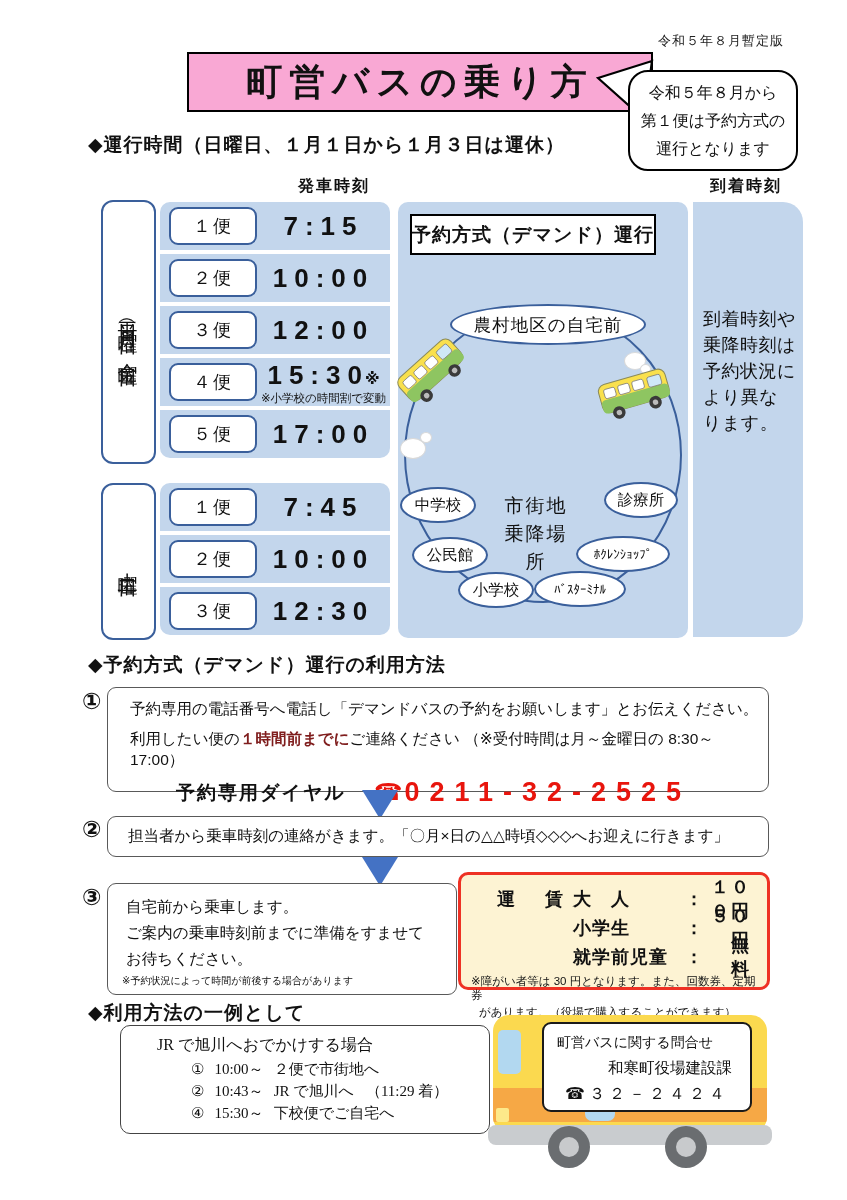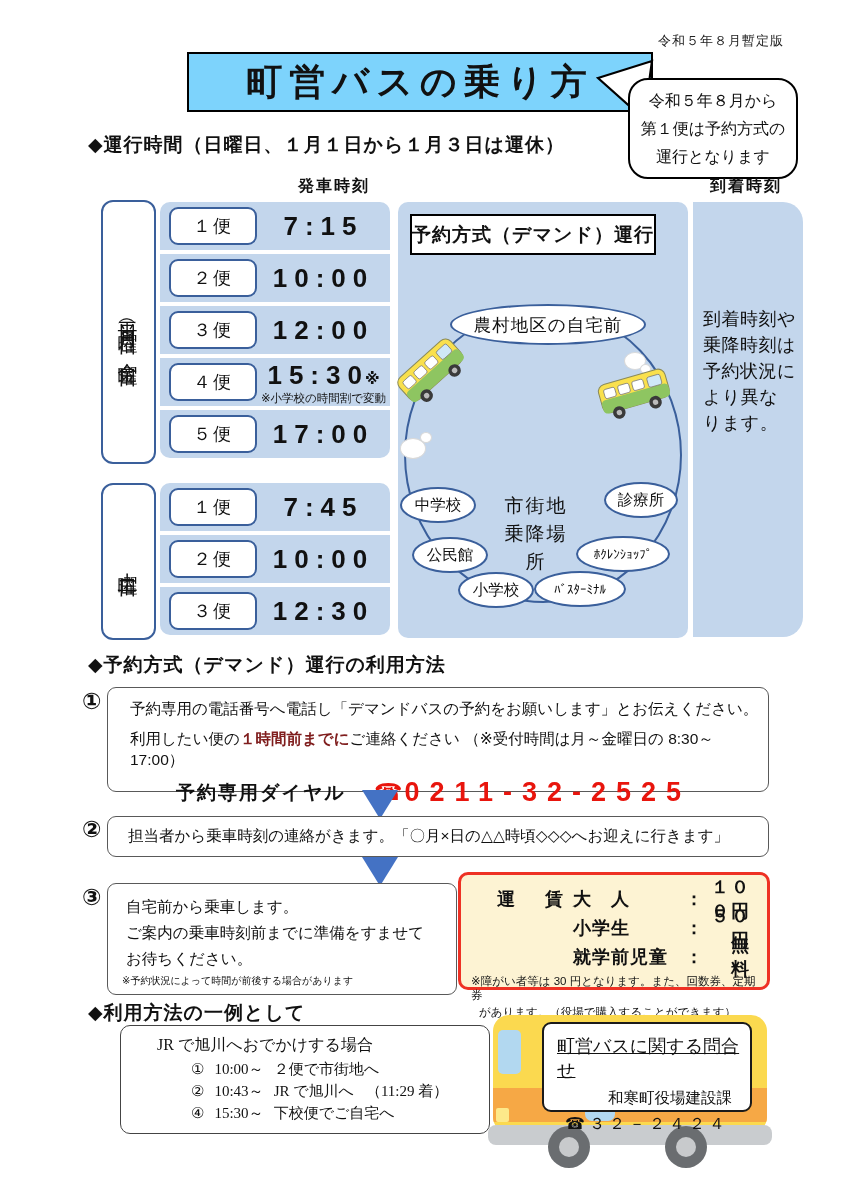--- a/index.html
+++ b/index.html
@@ -1,25 +1,25 @@
 <!DOCTYPE html>
 <html><head>
 <meta charset="utf-8">
 <style>
   html,body{margin:0;padding:0;background:#fff;}
   #page{position:relative;width:847px;height:1200px;background:#fff;overflow:hidden;
         font-family:"Liberation Sans","DejaVu Sans",sans-serif;color:#111;}
   .abs{position:absolute;}
   
   .edition{left:658px;top:32px;width:140px;font-size:13px;letter-spacing:1px;color:#222;}
-  .title-box{left:187px;top:52px;width:462px;height:56px;background:#7dd3fc;border:2.5px solid #000;
+  .title-box{left:187px;top:52px;width:462px;height:56px;background:#f9a8d4;border:2.5px solid #000;
              display:flex;align-items:center;justify-content:center;}
   .title-box span{font-size:36px;font-weight:600;letter-spacing:7px;}
   .bubble{left:628px;top:70px;width:166px;height:97px;background:#fff;border:2.5px solid #000;
-          border-radius:20px;display:flex;flex-direction:column;justify-content:center;text-align:center;margin-top:8px;}
+          border-radius:20px;display:flex;flex-direction:column;justify-content:center;text-align:center;}
   .bubble div{font-size:16px;line-height:28px;font-weight:500;}
   
   .h1{font-size:19px;font-weight:700;letter-spacing:1px;}
   
   .colhead{font-size:16px;font-weight:600;letter-spacing:2px;}
   .vbox{background:#fff;border:2px solid #3a5f9b;border-radius:12px;display:flex;
         align-items:center;justify-content:center;}
   .vbox span{writing-mode:vertical-rl;text-orientation:mixed;font-size:20px;font-weight:500;letter-spacing:3px;}
   .rows{overflow:hidden;border-radius:10px;}
   .srow{height:48px;background:#c3d6ec;margin-bottom:4px;display:flex;align-items:center;}
@@ -60,21 +60,21 @@
   
   .exbox{left:120px;top:1025px;width:348px;height:107px;background:#fff;border:1.5px solid #444;border-radius:10px;
          font-family:"Liberation Serif","DejaVu Serif",serif;padding-left:20px;}
   .ex-title{font-size:16px;padding:9px 0 2px 16px;}
   .ex-step{font-size:15px;line-height:22px;padding-left:50px;}
   .ex-step .n{margin-right:10px;}
   .ex-step .t{margin-right:10px;}
   .ex-step .a{margin-left:12px;}
   
   .contact{left:542px;top:1022px;width:206px;height:86px;background:#fff;border:2px solid #1a1a1a;border-radius:9px;}
-  .contact .l1{font-size:18px;padding:10px 0 0 13px;text-decoration:underline;}
+  .contact .l1{font-size:14px;padding:10px 0 0 13px;}
   .contact .l2{font-size:15.5px;text-align:right;padding:6px 18px 0 0;}
   .contact .l3{font-size:16px;text-align:center;padding-top:5px;letter-spacing:4px;}
 </style>
 </head>
 <body>
 
 <div id="page">
 
   <div class="abs edition">令和５年８月暫定版</div>
 

